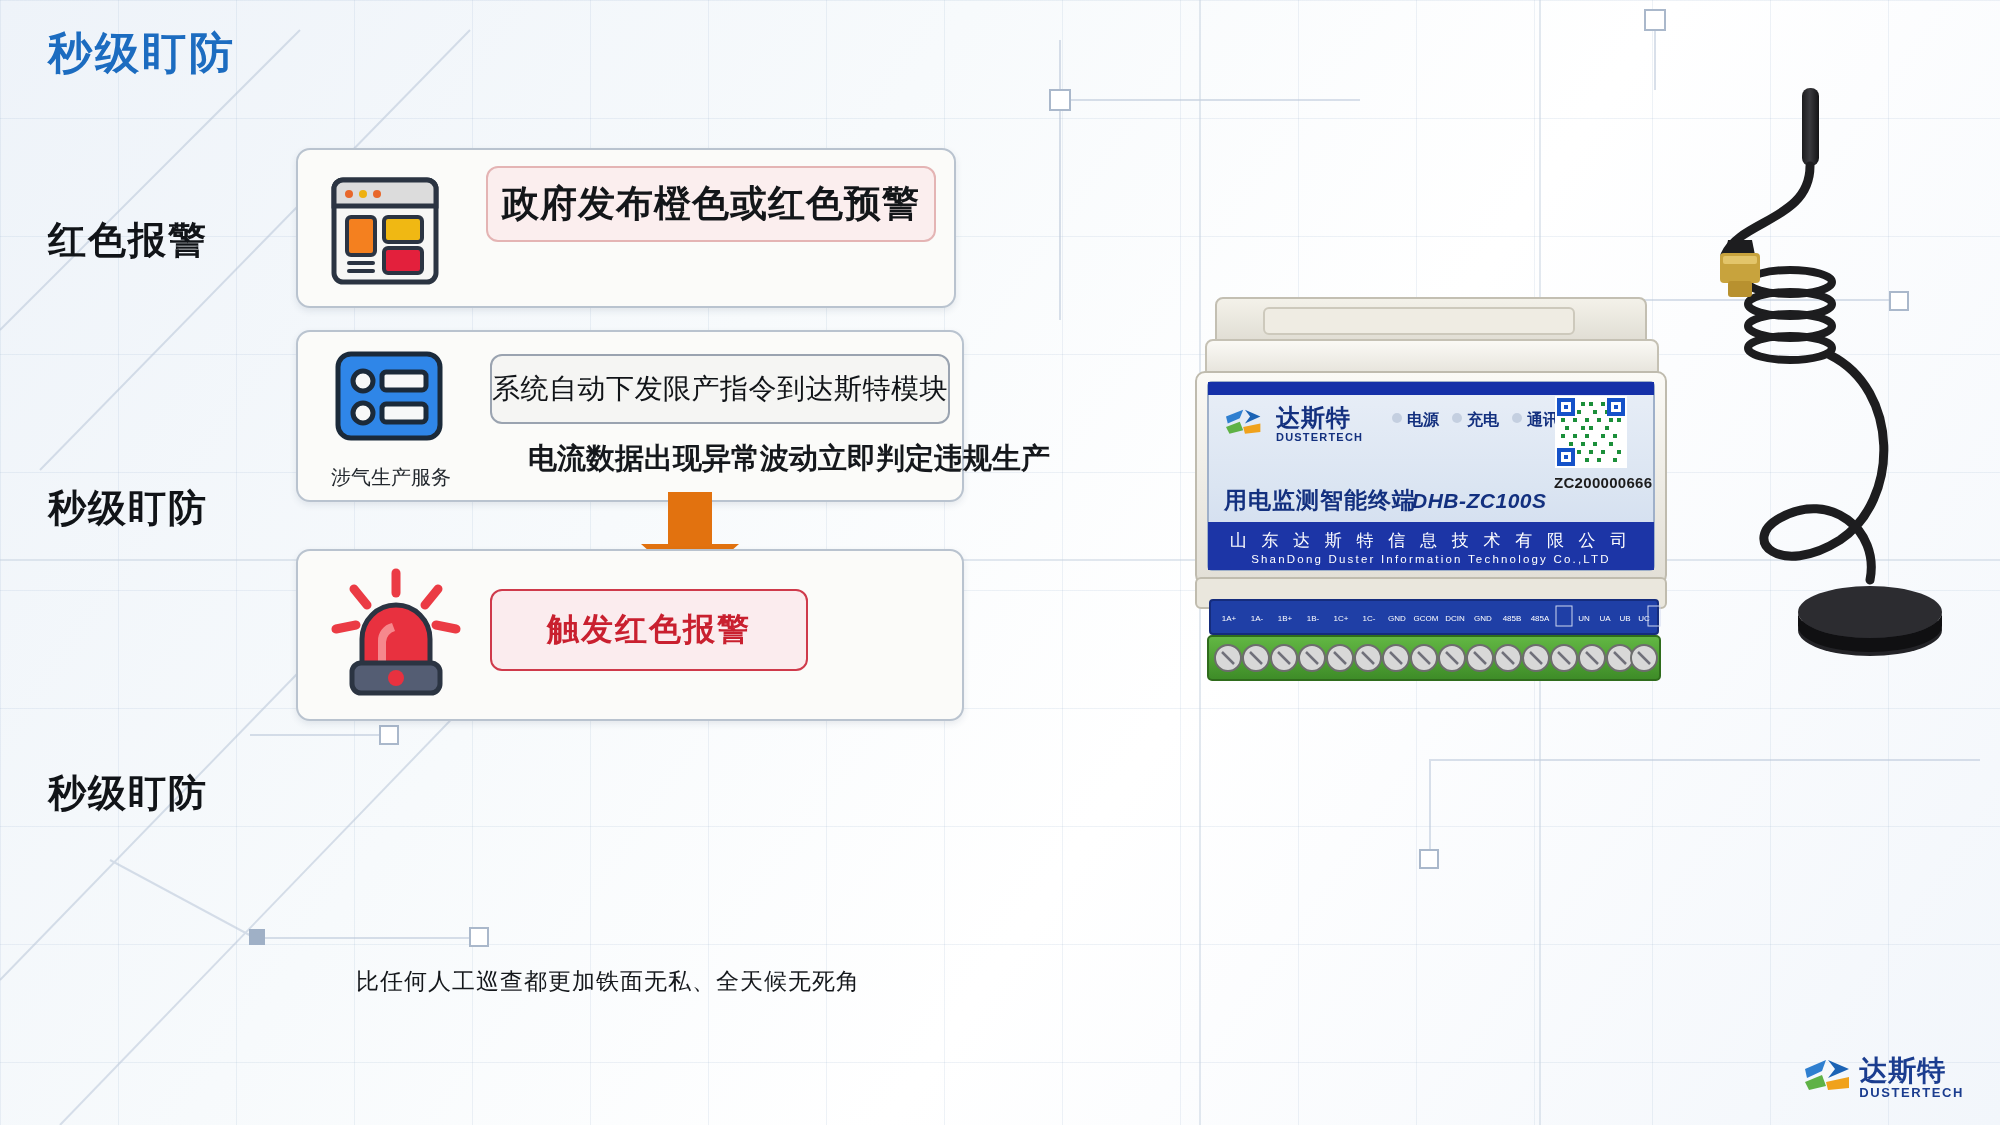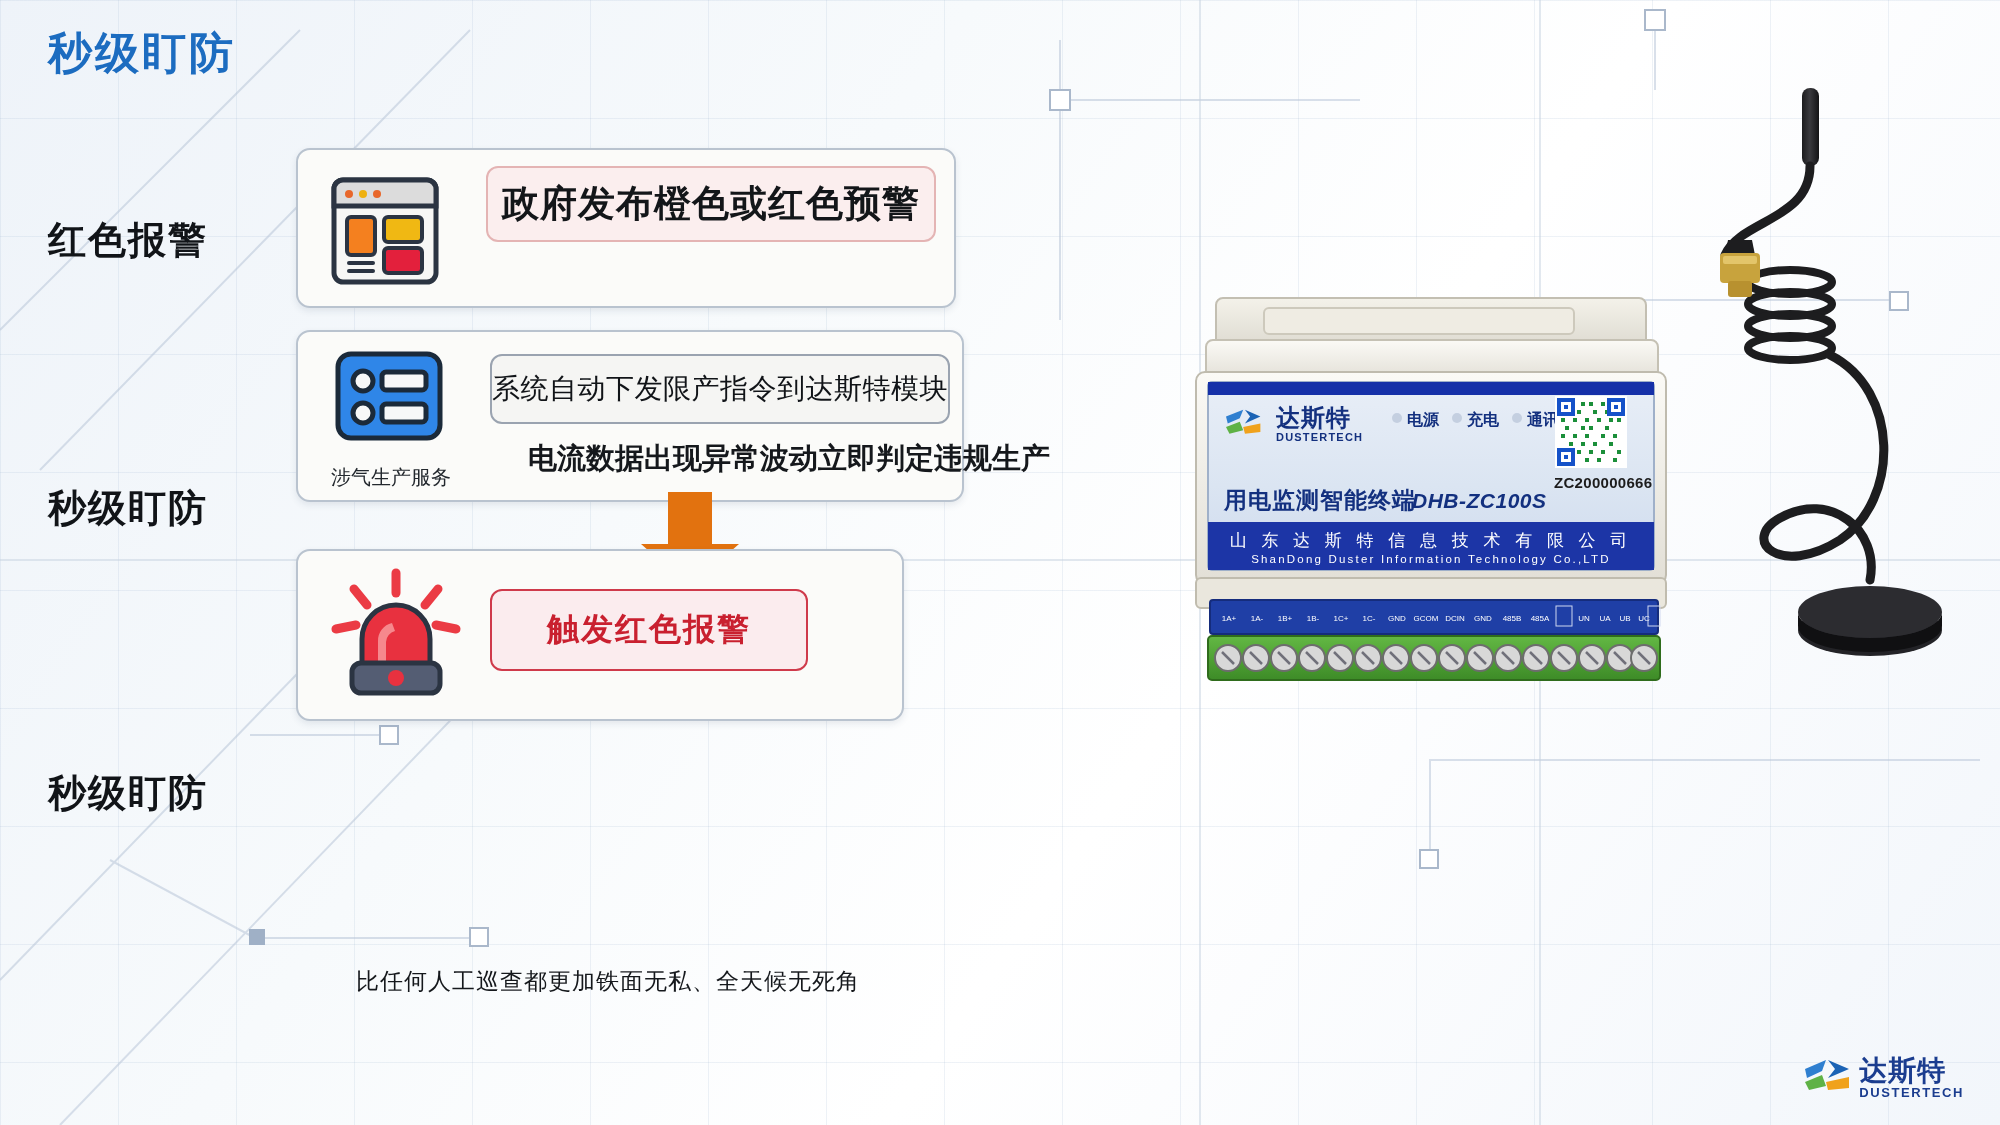--- a/index.html
+++ b/index.html
@@ -51,21 +51,21 @@
   
   .card {
     position: absolute;
     background: #fbfbf9;
     border: 2px solid #b9c3cf;
     border-radius: 14px;
     box-shadow: 0 3px 7px rgba(40,60,90,0.10);
   }
   #card-0 { left: 296px; top: 148px; width: 660px; height: 160px; }
   #card-1 { left: 296px; top: 330px; width: 668px; height: 172px; }
-  #card-2 { left: 296px; top: 549px; width: 608px; height: 172px; }
+  #card-2 { left: 296px; top: 549px; width: 668px; height: 172px; }
 
   .card-inner { position: relative; width: 100%; height: 100%; }
 
   
   .icon-box { position: absolute; }
 
   
   #icon-0 { left: 32px; top: 26px; width: 110px; height: 110px; }
 
   

